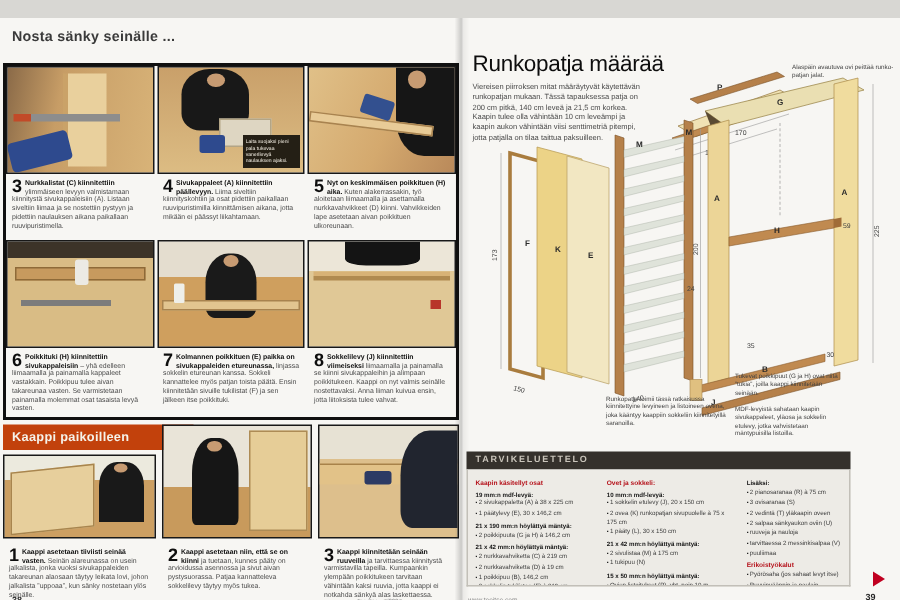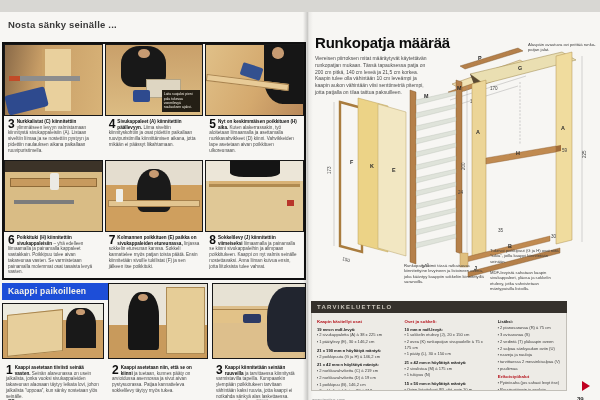--- a/index.html
+++ b/index.html
@@ -59,33 +59,33 @@
   .b1 .L2::before{content:"";position:absolute;left:32%;top:3%;width:32%;height:15%;background:#c79b72;border-radius:50%;}
   .b2{background:linear-gradient(180deg,#e9e4d8 0 55%,#c89a5c 55% 100%);}
   .b2 .L1{right:2%;top:4%;width:40%;height:90%;background:#e6cd97;border:1px solid #ad8b55;}
   .b2 .L2{left:19%;top:11%;width:32%;height:78%;background:#161616;border-radius:40% 40% 8% 8%;}
   .b2 .L2::before{content:"";position:absolute;left:32%;top:3%;width:32%;height:13%;background:#c79b72;border-radius:50%;}
   .b3{background:linear-gradient(180deg,#e7e2d4 0 30%,#ddbf8c 30% 100%);}
   .b3 .L1{left:0;top:34%;width:100%;height:19%;background:linear-gradient(180deg,#e6c audio98 0,#e2c288 0 60%,#b8925a 60% 100%);background:#e2c288;border-top:1px solid #a8824a;}
   .b3 .L2{right:-5%;top:4%;width:46%;height:88%;background:#21252f;border-radius:46% 0 0 18%;}
   .b3 .L3{left:33%;top:40%;width:19%;height:13%;background:#2c3a64;border-radius:2px;}
 
-  .kaappi-title{position:absolute;left:2px;top:271px;width:127px;height:17px;background:#1d4ed8;
+  .kaappi-title{position:absolute;left:2px;top:271px;width:127px;height:17px;background:#c2410c;
     color:#f5f2ea;font-size:8.5px;font-weight:bold;line-height:17px;padding-left:6px;letter-spacing:.2px;}
   .bph1{position:absolute;left:2px;top:291px;width:102px;height:56px;}
   .bph2{position:absolute;left:108px;top:271px;width:100px;height:76px;}
   .bph3{position:absolute;left:212px;top:271px;width:94px;height:76px;}
   .bcap1{position:absolute;left:2px;top:350px;width:102px;}
   .bcap2{position:absolute;left:108px;top:350px;width:100px;}
   .bcap3{position:absolute;left:212px;top:350px;width:94px;}
   .pg-left{position:absolute;left:8px;top:386px;font-size:6px;font-weight:bold;color:#222;}
   .foot-left{position:absolute;left:238px;top:386px;font-size:4px;color:#8a8a8a;}
 
   
-  .rp-heading{position:absolute;left:315px;top:22px;font-size:15px;font-weight:bold;color:#0d0d0d;letter-spacing:-.2px;}
+  .rp-heading{position:absolute;left:315px;top:22px;font-size:15px;font-weight:normal;color:#0d0d0d;letter-spacing:-.2px;}
   .rp-intro{position:absolute;left:315px;top:43px;width:112px;font-size:5px;line-height:6.8px;color:#4a4a4a;}
   .note{position:absolute;font-size:4.2px;line-height:5.4px;color:#3e3e3e;}
   .note-top{left:528px;top:30px;width:68px;}
   .note-mid{left:404px;top:251px;width:80px;}
   .note-r1{left:490px;top:236px;width:72px;}
   .note-r2{left:490px;top:258px;width:72px;}
   .diagram{position:absolute;left:310px;top:28px;width:288px;height:260px;}
   .diagram text{font-family:"Liberation Sans",sans-serif;}
   .dimtxt{font-size:4.6px;fill:#444;}
   .parttxt{font-size:5.4px;font-weight:bold;fill:#2a2a2a;}

